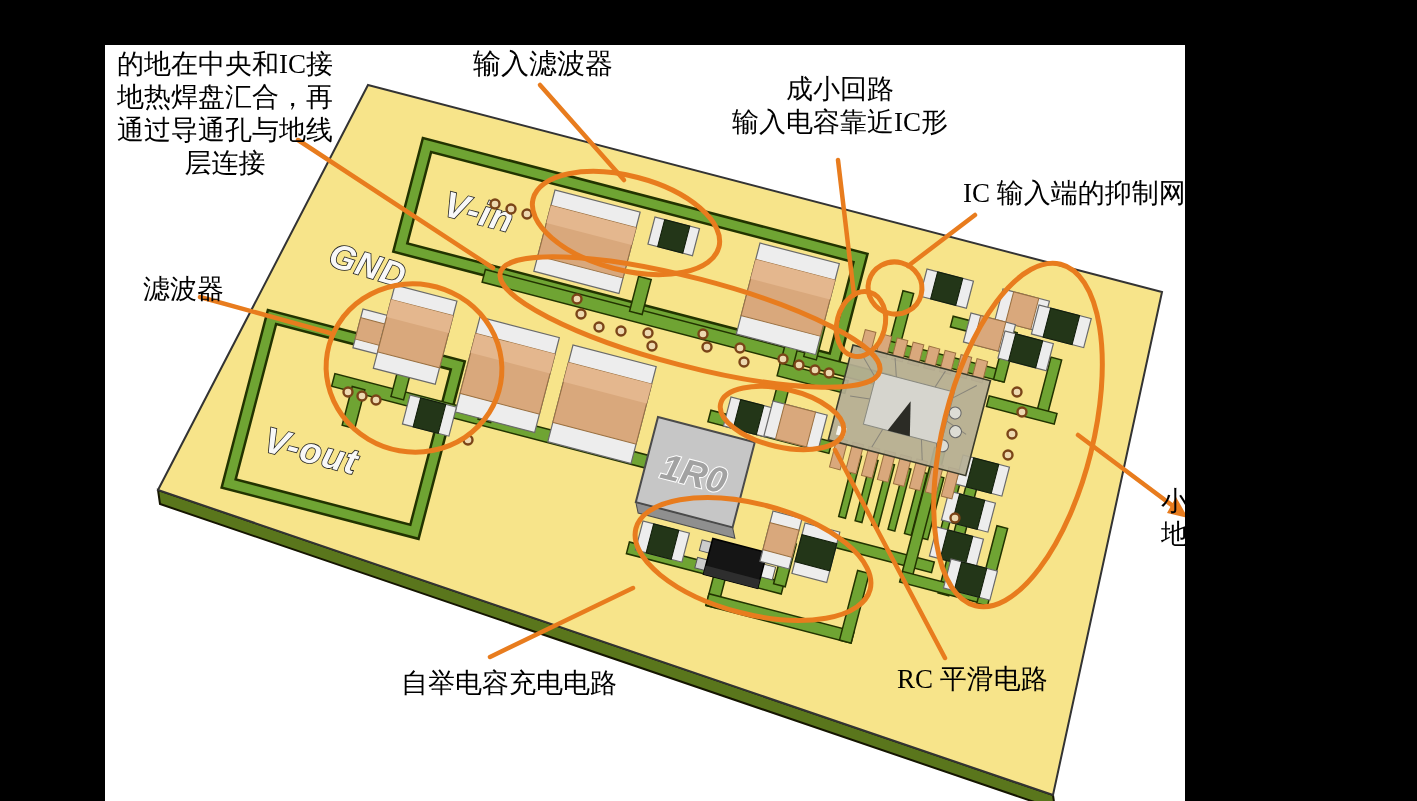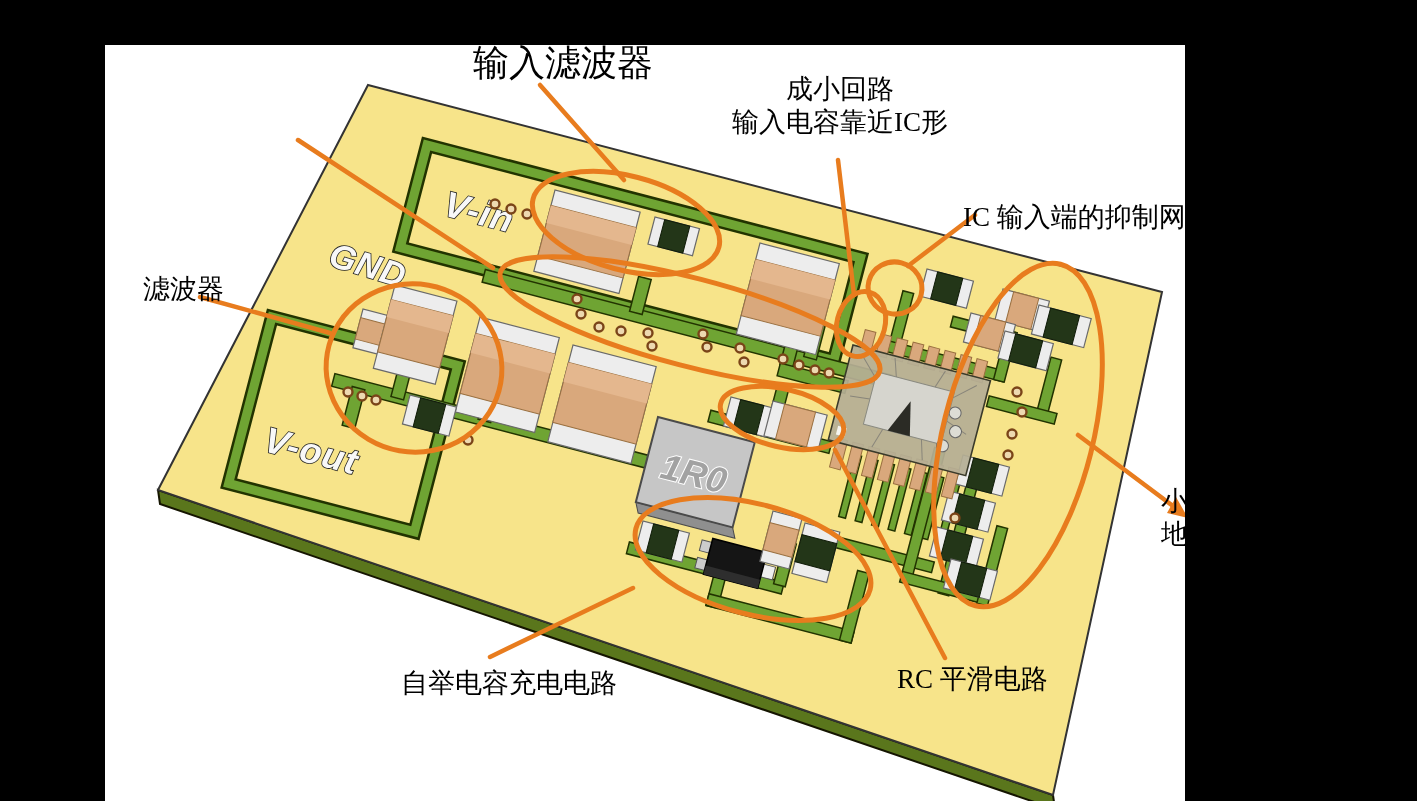--- a/index.html
+++ b/index.html
@@ -284,29 +284,35 @@
     <line class="ln" x1="435" y1="40" x2="519" y2="135"></line>
     <line class="ln" x1="733" y1="115" x2="749" y2="250"></line>
     <line class="ln" x1="870" y1="170" x2="803" y2="221"></line>
     <line class="ln" x1="95" y1="252" x2="225" y2="288"></line>
     <line class="ln" x1="730" y1="405" x2="840" y2="613"></line>
     <line class="ln" x1="528" y1="543" x2="385" y2="612"></line>
     <line class="ln" x1="973" y1="390" x2="1072" y2="464"></line>
     <polygon points="1083,473 1062,468 1071,452" fill="#E87C1E"></polygon>
   </svg>
 
-
-  <div class="lbl" style="left:368px;top:2px;font-size:36px;">输入滤波器</div>
+  <div class="lbl center" style="left:-45px;top:3px;width:330px;">
+    <div>的地在中央和IC接</div>
+    <div>地热焊盘汇合，再</div>
+    <div>通过导通孔与地线</div>
+    <div>层连接</div>
+  </div>
+
+  <div class="lbl" style="left:368px;top:2px;font-size:28px;">输入滤波器</div>
 
   <div class="lbl center" style="left:600px;top:28px;width:270px;">
     <div>成小回路</div>
     <div>输入电容靠近IC形</div>
   </div>
 
-  <div class="lbl" style="left:858px;top:156px;">IC 输入端的抑制网</div>
+  <div class="lbl" style="left:858px;top:132px;">IC 输入端的抑制网</div>
 
   <div class="lbl" style="left:2px;top:228px;margin-left:36px;">滤波器</div>
 
   <div class="lbl" style="left:1056px;top:440px;">
     <div>小</div>
     <div>地</div>
   </div>
 
   <div class="lbl" style="left:296px;top:622px;">自举电容充电电路</div>
 

